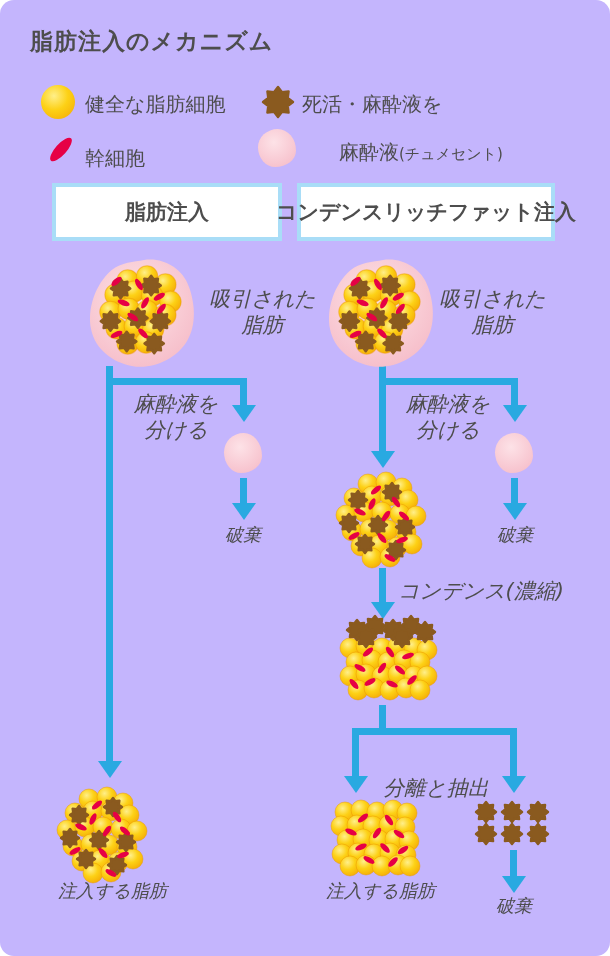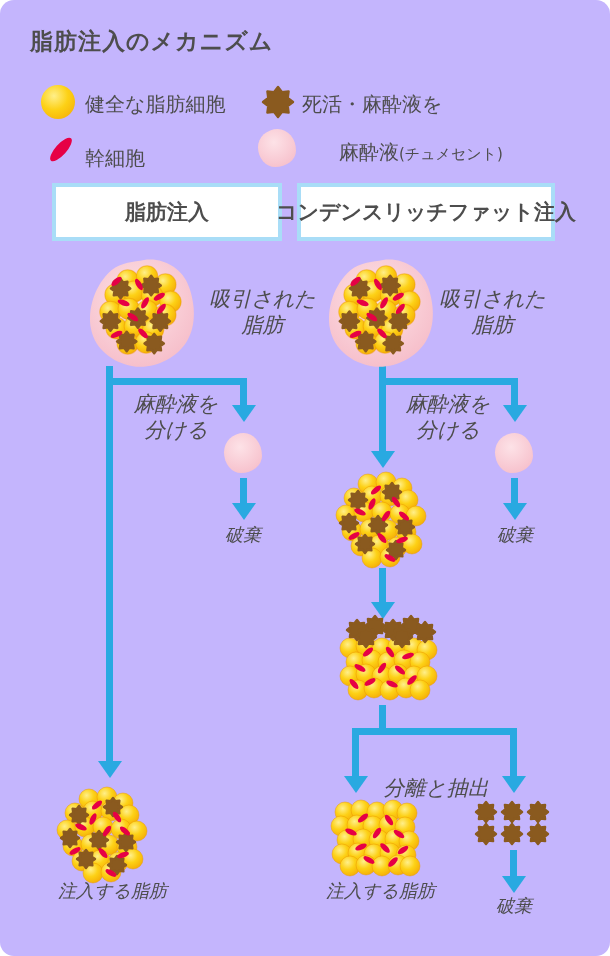--- a/index.html
+++ b/index.html
@@ -430,20 +430,21 @@
 脂肪</div>
 
   <div class="label" style="left:120px;top:392px;width:112px;">麻酔液を
 分ける</div>
   <div class="label" style="left:392px;top:392px;width:112px;">麻酔液を
 分ける</div>
 
   <div class="label lg" style="left:203px;top:524px;width:80px;">破棄</div>
   <div class="label lg" style="left:475px;top:524px;width:80px;">破棄</div>
 
+  <div class="label left-align" style="left:398px;top:579px;">コンデンス(濃縮)</div>
 
   <div class="label" style="left:375px;top:776px;width:122px;text-align:center;">分離と抽出</div>
 
   <div class="label lg" style="left:30px;top:880px;width:165px;">注入する脂肪</div>
   <div class="label lg" style="left:308px;top:880px;width:145px;">注入する脂肪</div>
   <div class="label lg" style="left:474px;top:895px;width:80px;">破棄</div>
 
 </div>
 
 </body></html>

